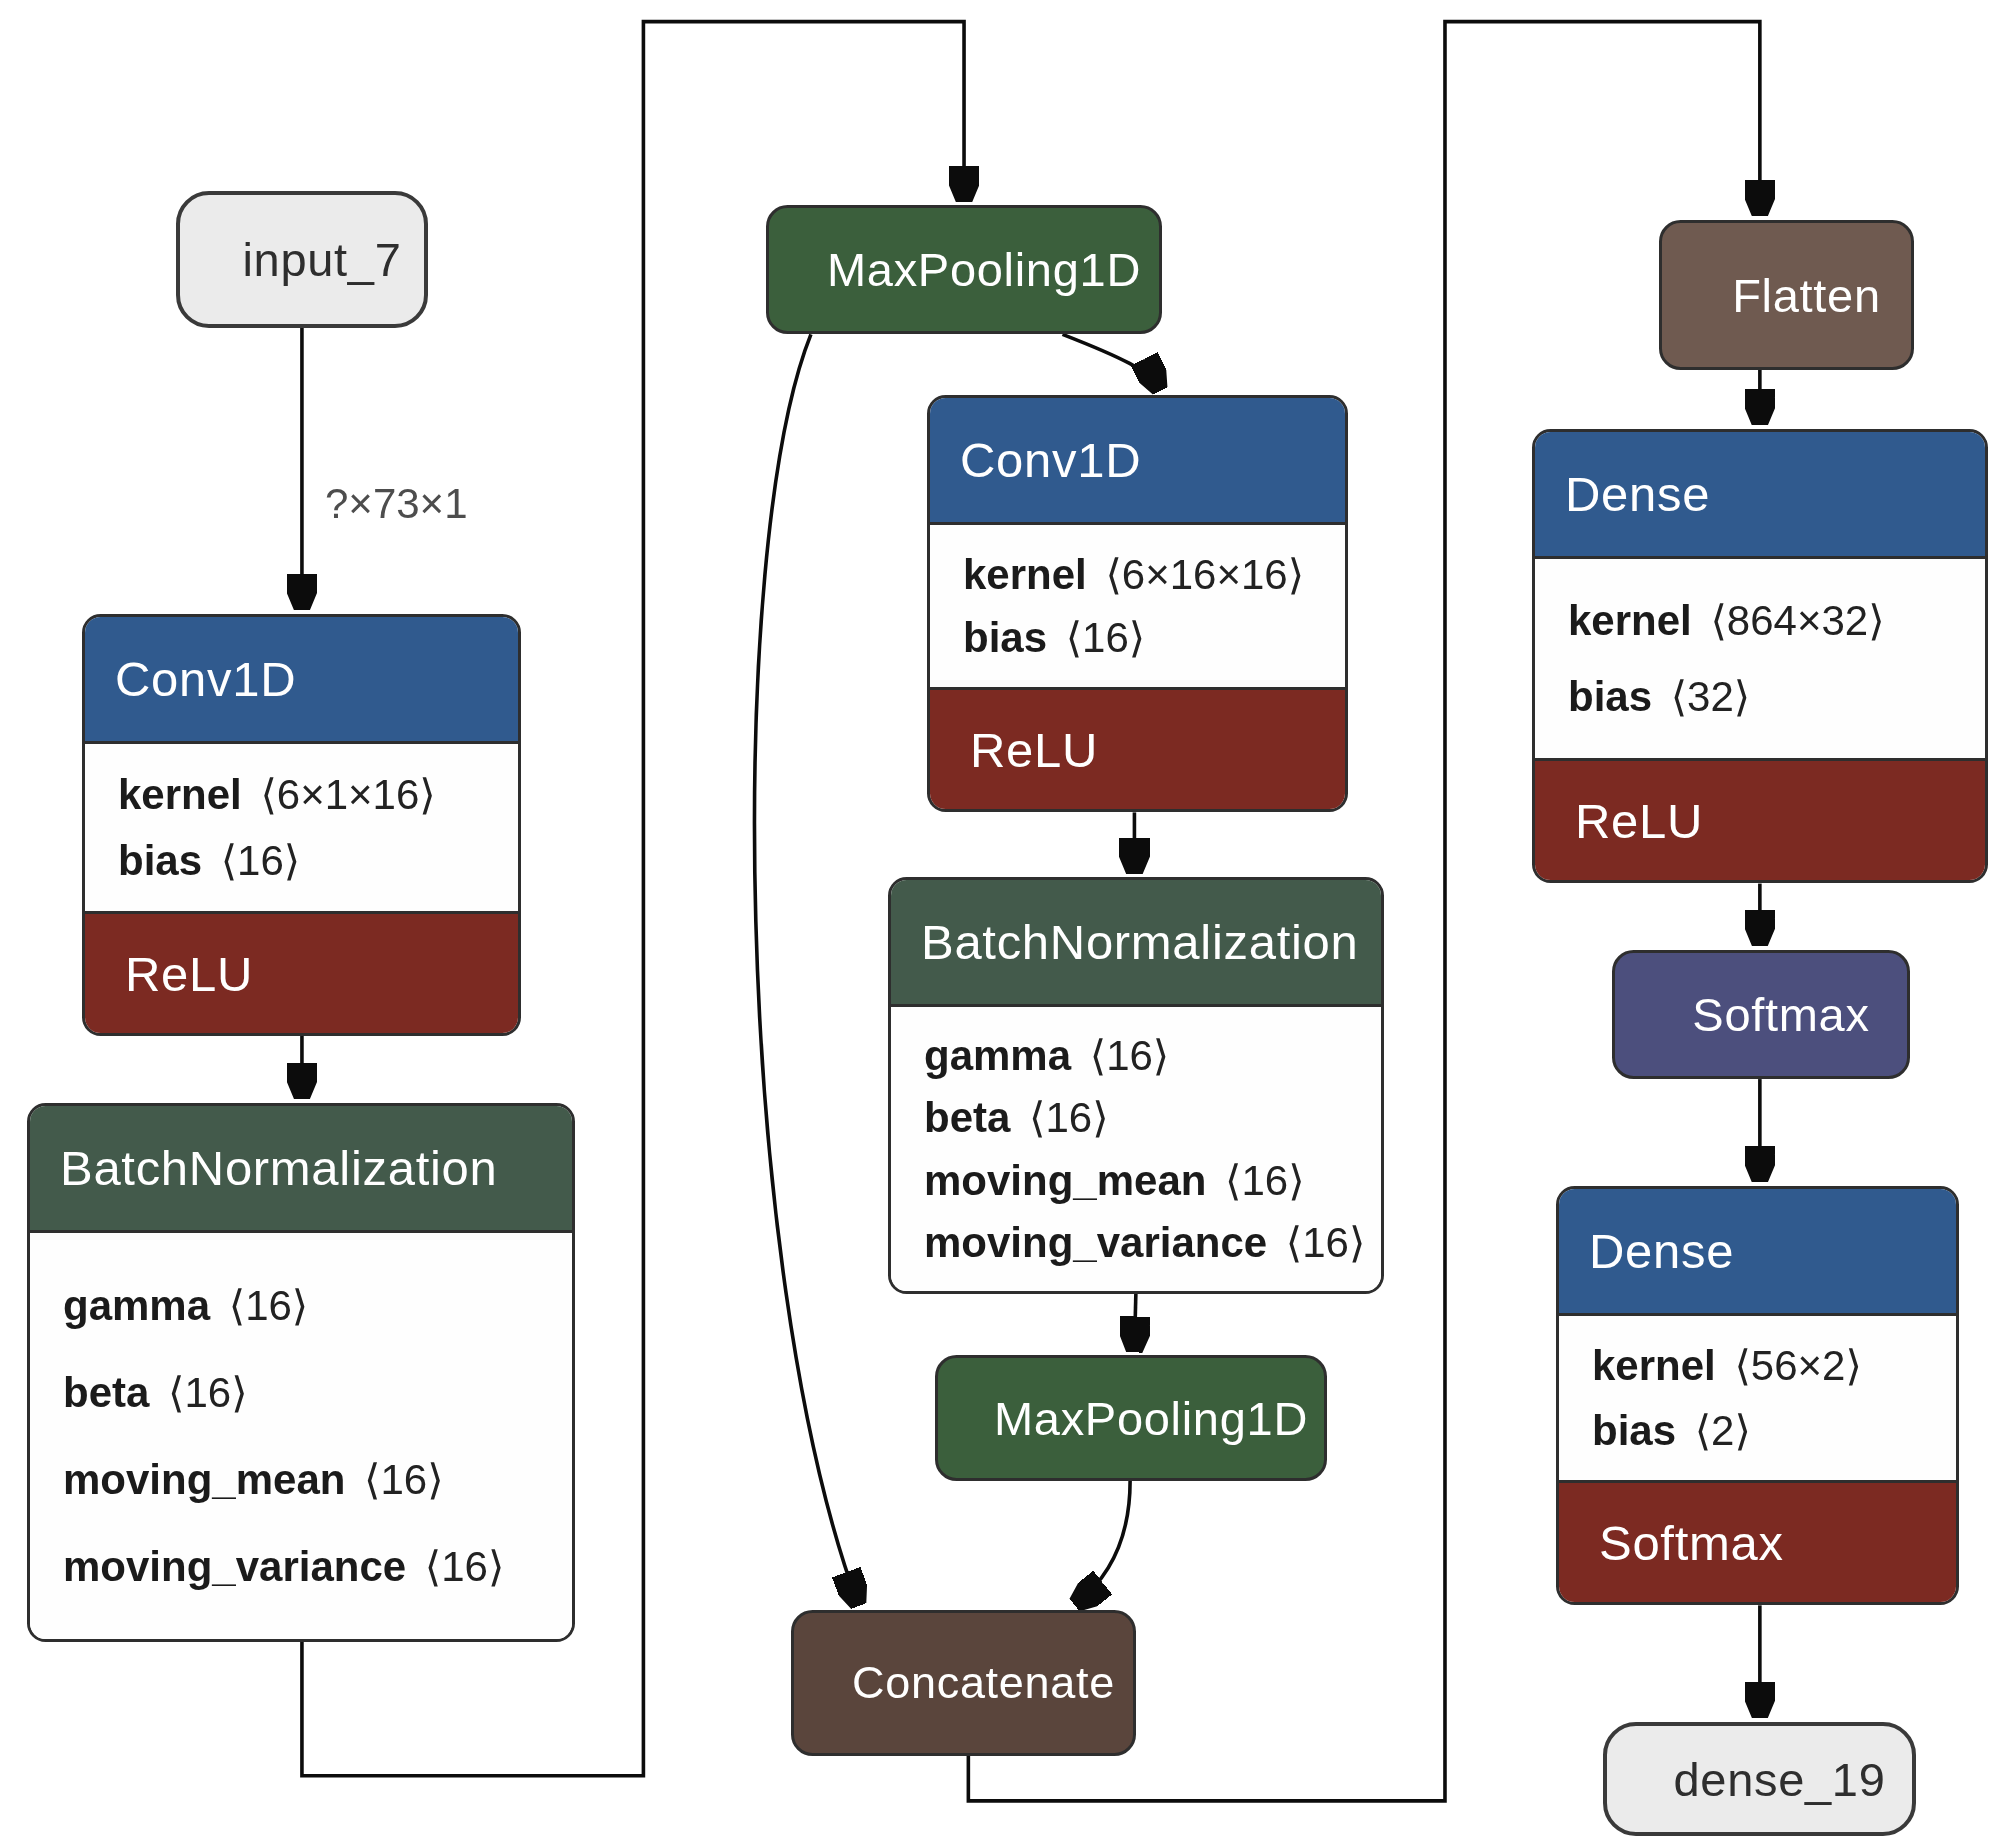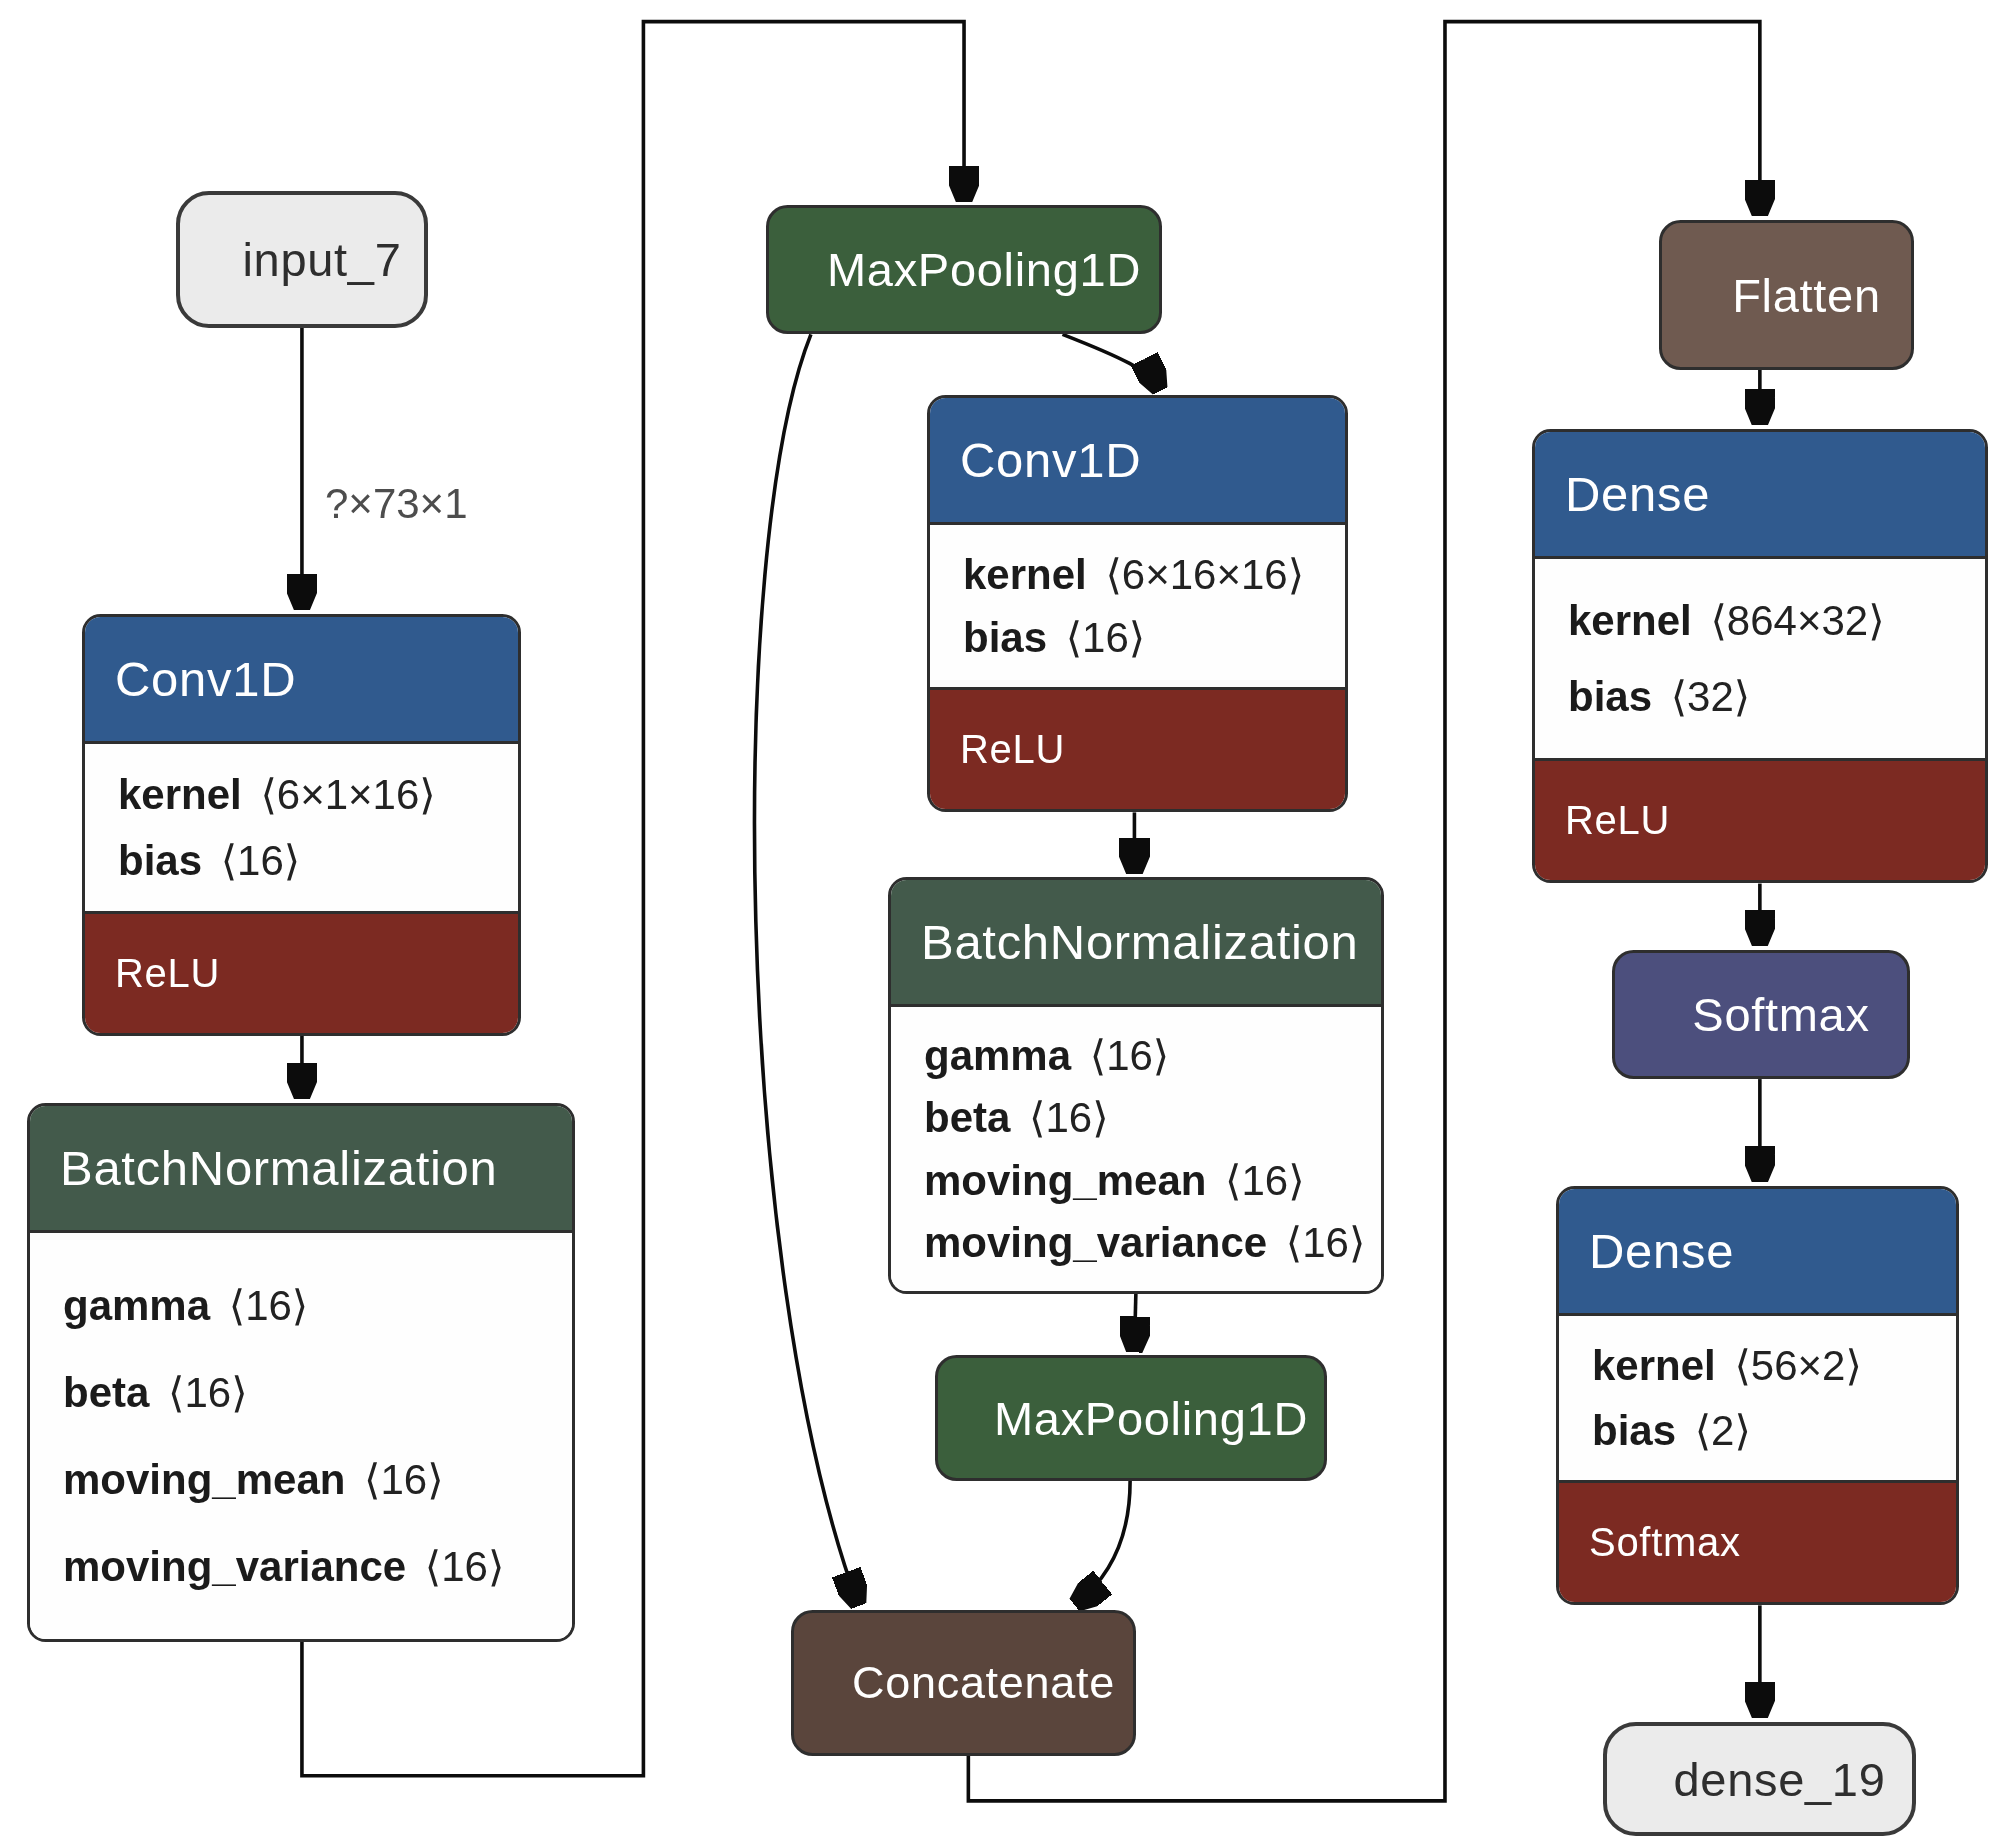--- a/index.html
+++ b/index.html
@@ -32,22 +32,22 @@
   }
   .sec-b{
     flex:1 1 auto;
     display:flex;flex-direction:column;justify-content:space-evenly;
     padding:10px 14.4px 10px 33px;
     background:#fefefe;
   }
   .sec-f{
     flex:0 0 119px;
     display:flex;align-items:center;
-    padding-left:30px;
-    color:#ffffff;font-size:40px;letter-spacing:0.7px;
+    padding-left:40px;
+    color:#ffffff;font-size:49px;letter-spacing:0.7px;
     border-top:3.6px solid var(--box-border);
   }
   .row{font-size:42px;color:var(--text-dark);white-space:nowrap;}
   .pn{font-weight:700;text-align:right;}
   .pv{margin-left:18.7px;font-weight:400;color:#222222;}
 
   
   .pill{
     position:absolute;
     display:flex;align-items:center;justify-content:center;

